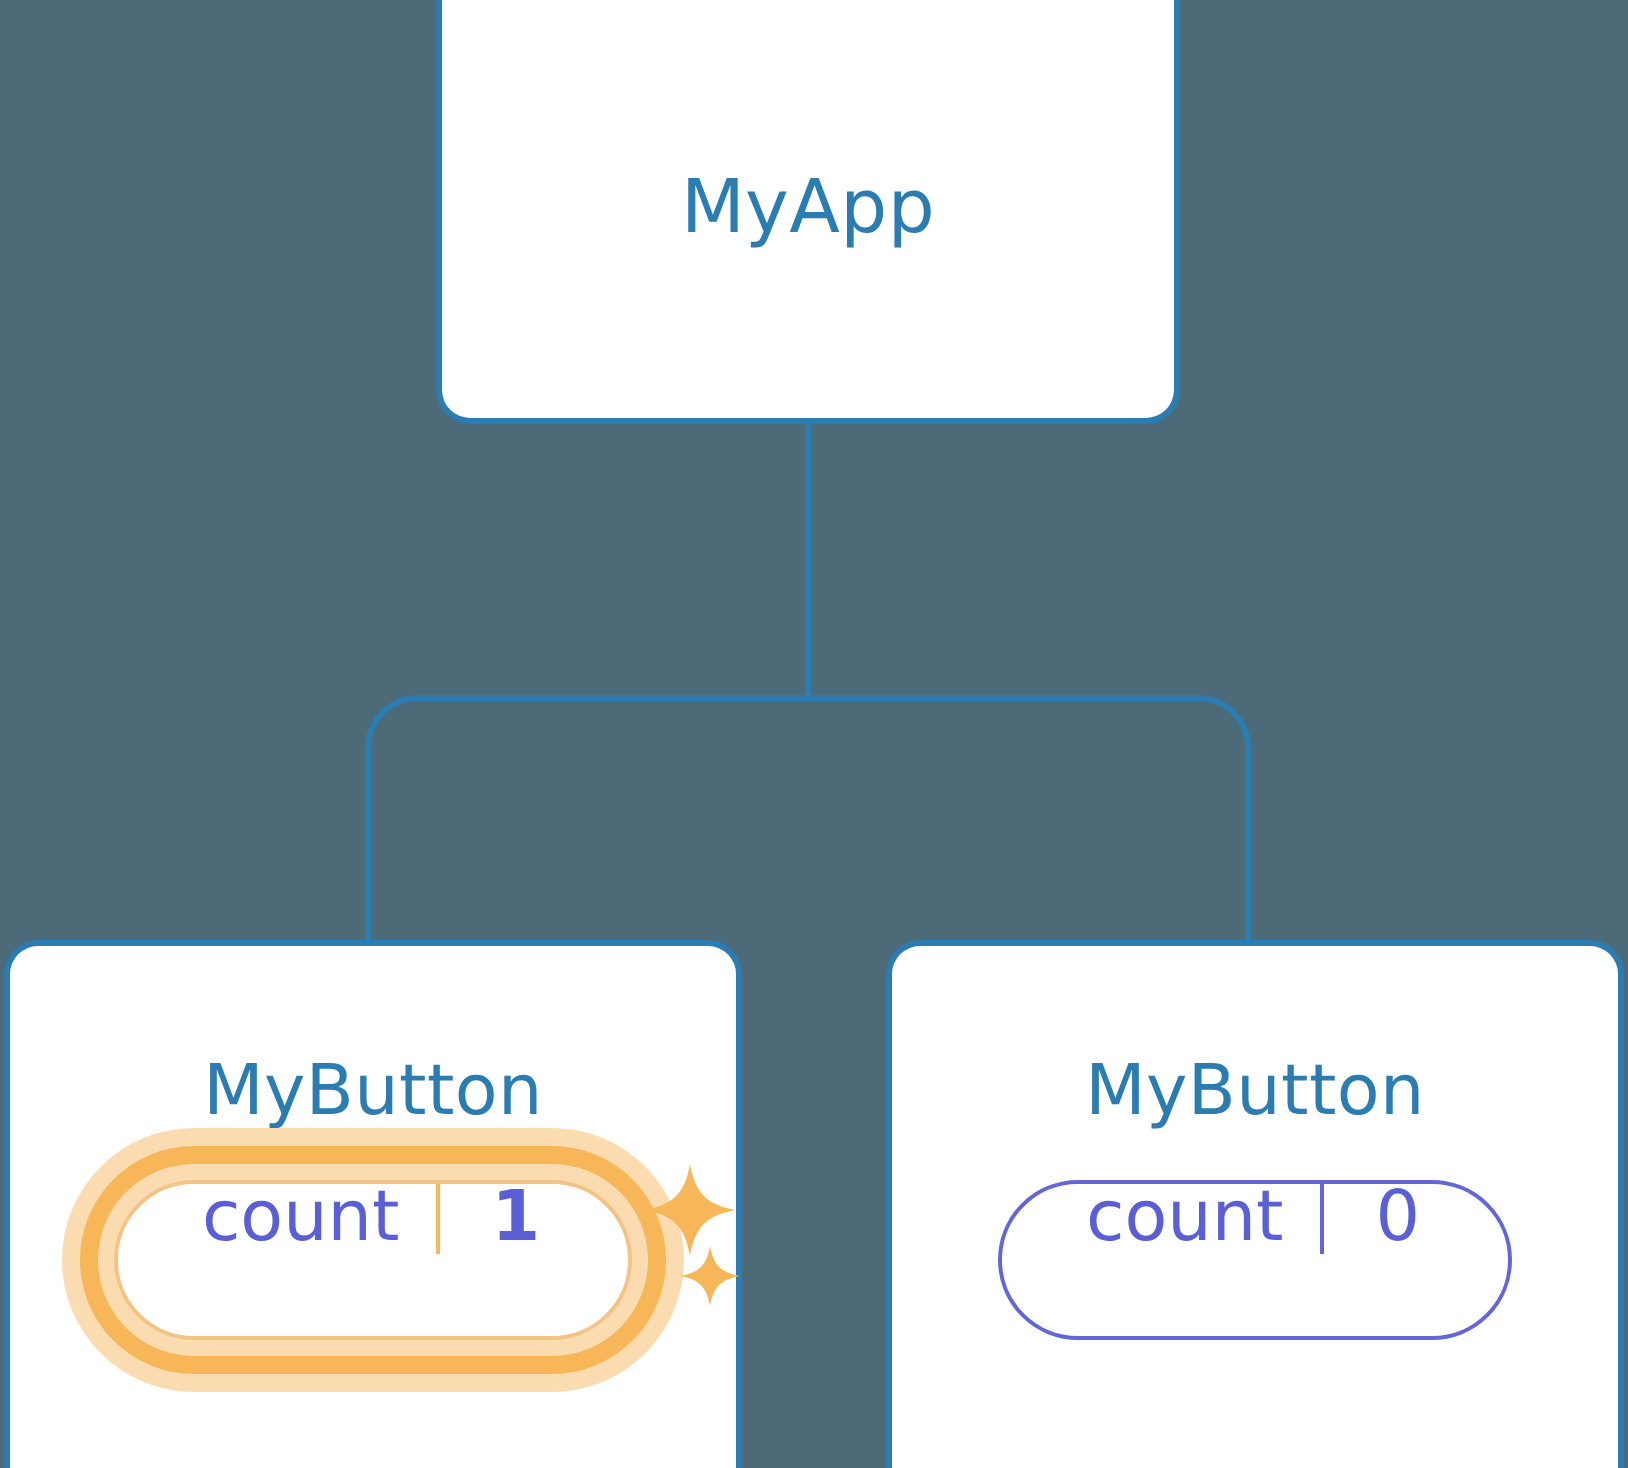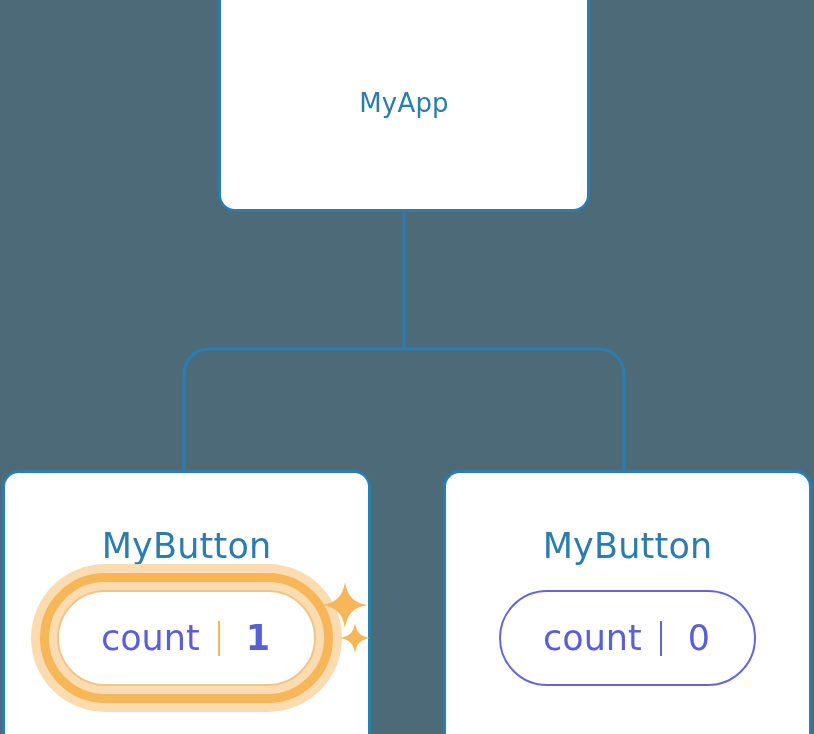--- a/index.html
+++ b/index.html
@@ -66,21 +66,21 @@
     left: 443px;
     top: 470px;
     width: 369px;
     height: 270px;
     border-radius: 17px 17px 0 0;
     border-bottom: none;
   }
 
   .card-title {
     color: #2b7cb0;
-    font-size: 26px;
+    font-size: 37px;
     font-weight: 400;
     letter-spacing: 0.2px;
     line-height: 1;
     white-space: nowrap;
   }
   .card-left .card-title,
   .card-right .card-title {
     font-size: 35px;
     margin-top: 56px;
   }
@@ -90,26 +90,26 @@
     position: relative;
     margin-top: 26px;
     display: flex;
     align-items: center;
     justify-content: center;
   }
 
   .pill {
     position: relative;
     display: flex;
-    align-items: center;
+    align-items: flex-start;
     box-sizing: border-box;
     background: #ffffff;
     border: 2px solid #6366d8;
     border-radius: 999px;
-    height: 96px;
+    height: 80px;
     z-index: 2;
   }
 
   .pill-cell {
     display: flex;
     align-items: center;
     justify-content: center;
     box-sizing: border-box;
     color: #5b5fd6;
     font-size: 35px;

